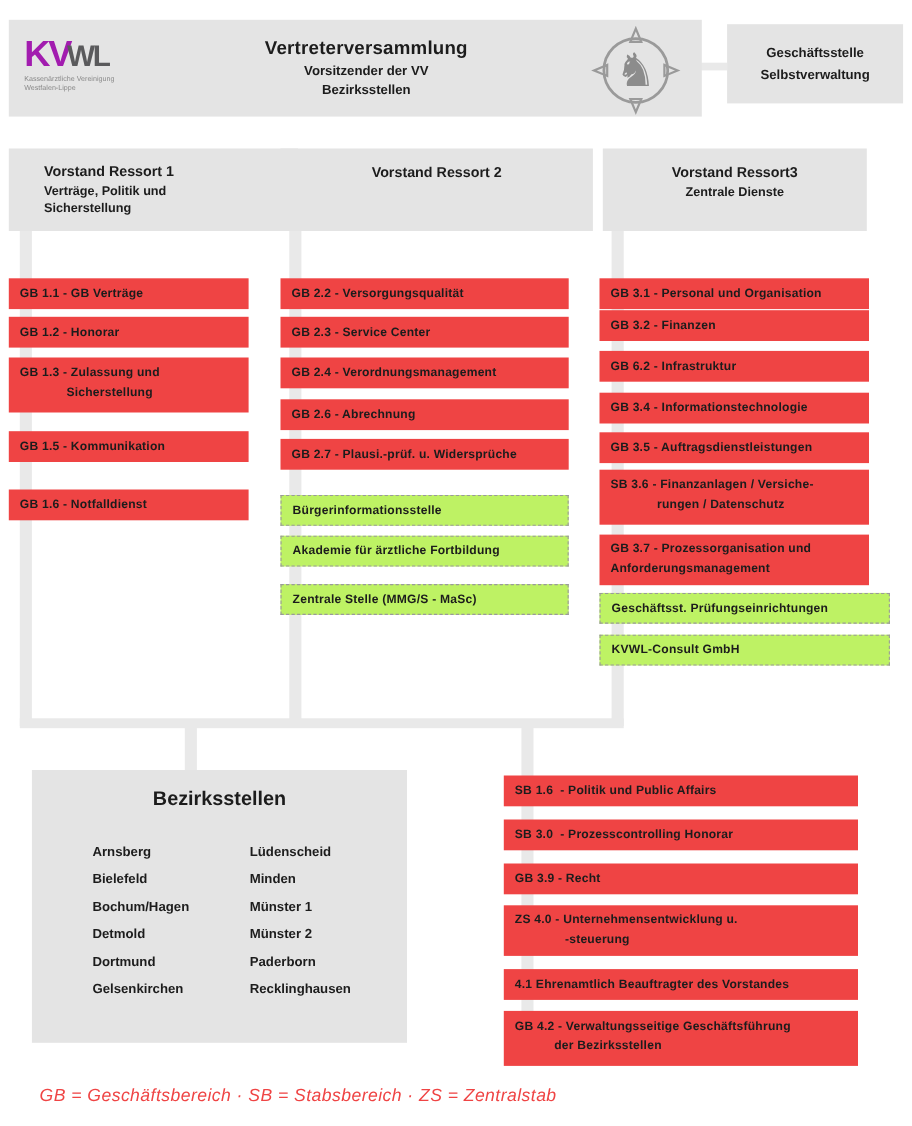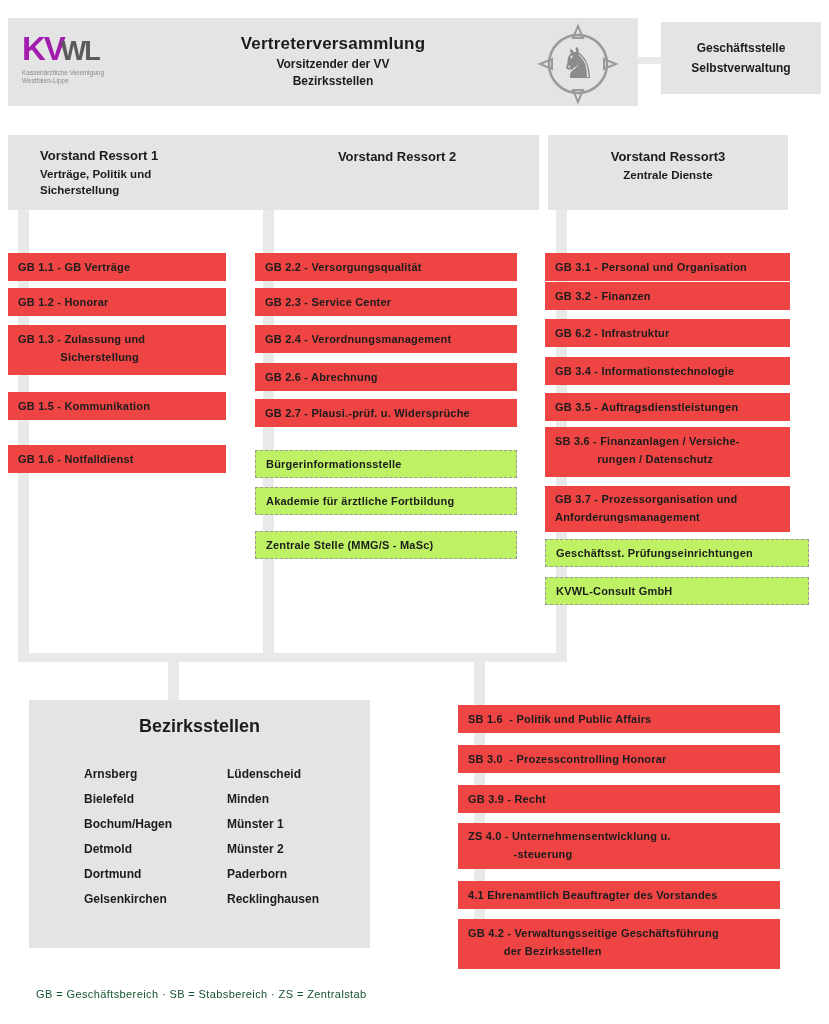--- a/index.html
+++ b/index.html
@@ -30,21 +30,21 @@
         box-sizing:border-box;position:relative;z-index:2;overflow:hidden;}
   .item.two{height:50px;line-height:1.65;padding-top:5px;}
   .item.two46{height:46px;line-height:1.6;padding-top:5px;}
   .item.two50{height:50px;line-height:1.6;padding-top:6px;}
   .item.dashed{background:#bef264;border:1px dashed #9a9a9a;height:28px;line-height:26px;}
 
   
   .bz-title{font-size:18px;font-weight:bold;text-align:center;padding-top:16px;}
   .city{font-size:12px;font-weight:bold;line-height:25px;white-space:pre;}
 
-  .legend{position:absolute;font-size:11px;color:#14532d;letter-spacing:.4px;}
+  .legend{position:absolute;font-size:16px;color:#ef4444;letter-spacing:.4px;font-style:italic;}
 </style>
 </head>
 <body>
 
 <div id="stage">
 
   <div class="gbox" style="left:8px;top:18px;width:630px;height:88px;">
 
     <div style="position:absolute;left:14px;top:12px;">
       <span class="logo-kv">KV</span><span class="logo-wl">WL</span>

